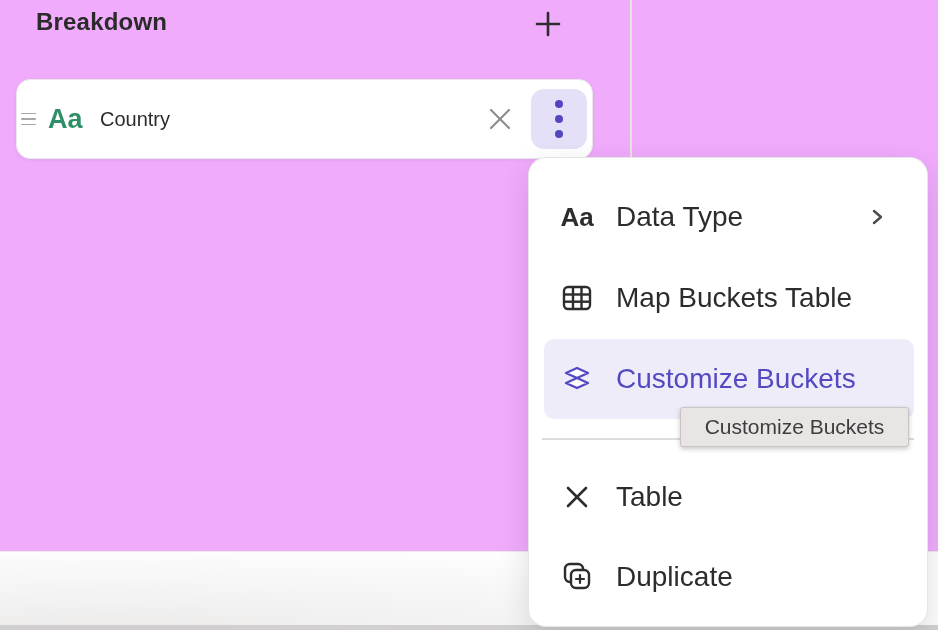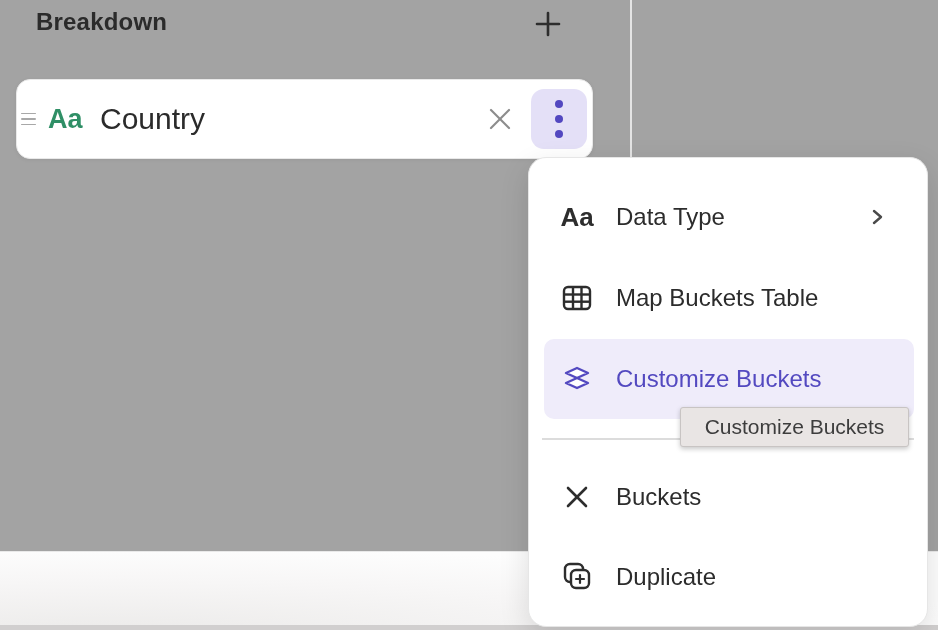--- a/index.html
+++ b/index.html
@@ -1,42 +1,42 @@
 <!DOCTYPE html>
 <html><head>
 <meta charset="utf-8">
 <style>
   html,body{margin:0;padding:0;}
   body{font-family:"Liberation Sans",sans-serif;background:#ffffff;}
-  .stage{position:relative;width:938px;height:630px;overflow:hidden;background:#a3a3a3;}
+  .stage{position:relative;width:938px;height:630px;overflow:hidden;background:#f0abfc;}
 
   
   .panel-title{position:absolute;left:36px;top:8px;font-size:24px;font-weight:700;color:#2b2b2b;letter-spacing:.2px;}
   .add-btn{position:absolute;left:528px;top:4px;width:40px;height:40px;display:flex;align-items:center;justify-content:center;background:transparent;border:none;cursor:pointer;}
 
   
   .prop-card{position:absolute;left:16px;top:79px;width:575px;height:78px;background:#ffffff;border:1px solid #e9e9e9;border-radius:14px;box-shadow:0 1px 4px rgba(0,0,0,.06);}
   .drag-handle{position:absolute;left:4px;top:50%;transform:translateY(-50%);width:20px;height:20px;display:flex;flex-direction:column;justify-content:center;gap:4px;cursor:grab;}
   .drag-handle span{display:block;width:15px;height:1.6px;background:#a8a8a8;border-radius:1px;}
   .type-glyph-green{position:absolute;left:31px;top:50%;transform:translateY(-50%);font-size:27px;font-weight:600;color:#2f8f66;line-height:1;}
-  .prop-label{position:absolute;left:83px;top:50%;transform:translateY(-50%);font-size:30px;color:#2b2b2b;line-height:1;}
+  .prop-label{position:absolute;left:83px;top:50%;transform:translateY(-50%);font-size:20px;color:#2b2b2b;line-height:1;}
   .close-btn{position:absolute;left:466px;top:50%;transform:translateY(-50%);width:34px;height:34px;display:flex;align-items:center;justify-content:center;background:transparent;border:none;cursor:pointer;}
   .kebab-btn{position:absolute;left:514px;top:9px;width:56px;height:60px;background:#e4e0f7;border:none;border-radius:13px;display:flex;align-items:center;justify-content:center;cursor:pointer;}
 
   
   .v-divider{position:absolute;left:630px;top:0;width:1.5px;height:551px;background:#e4e4e4;z-index:1;}
   .h-divider{position:absolute;left:0;top:551px;width:938px;height:1px;background:#e9e9e9;z-index:1;}
   .footer-area{position:absolute;left:0;top:552px;width:938px;height:73px;background:radial-gradient(ellipse at 12% 110%, #ecebea 0%, #f7f6f6 45%, #fdfdfd 75%);z-index:0;}
   .bottom-strip{position:absolute;left:0;top:625px;width:938px;height:5px;background:#d1cfcf;z-index:2;}
 
   
   .context-menu{position:absolute;left:528px;top:157px;width:398px;height:468px;background:#ffffff;border:1px solid #e6e6e6;border-radius:18px;box-shadow:0 10px 30px rgba(0,0,0,.12);z-index:10;}
   .menu-row{position:absolute;left:0;width:398px;height:80px;cursor:pointer;}
   .menu-row .mi-icon{position:absolute;left:32px;top:50%;transform:translateY(-50%);width:32px;height:32px;display:flex;align-items:center;justify-content:center;}
-  .menu-row .mi-label{position:absolute;left:87px;top:50%;transform:translateY(-50%);font-size:24px;color:#2c2c2c;line-height:1;white-space:nowrap;}
+  .menu-row .mi-label{position:absolute;left:87px;top:50%;transform:translateY(-50%);font-size:28px;color:#2c2c2c;line-height:1;white-space:nowrap;}
   .mi-glyph-aa{font-size:26px;font-weight:600;color:#2d2d2d;line-height:1;}
   .row-data-type{top:19px;}
   .row-map-lookup{top:100px;}
   .row-customize{top:181px;left:15px;width:370px;background:#efecfa;border-radius:10px;}
   .row-customize .mi-icon{left:17px;}
   .row-customize .mi-label{left:72px;color:#5349c0;font-weight:500;}
   .row-delete{top:299px;}
   .row-duplicate{top:379px;text-align:right;}
   .submenu-chevron{position:absolute;left:340px;top:50%;transform:translateY(-50%);display:flex;align-items:center;}
   .menu-divider{position:absolute;left:13px;top:280px;width:372px;height:1.5px;background:#dcdcdc;}
@@ -132,21 +132,21 @@
 
     <div class="menu-divider"></div>
 
     <div class="menu-row row-delete">
       <span class="mi-icon">
         <svg width="28" height="28" viewBox="0 0 28 28">
           <line x1="5" y1="5" x2="23" y2="23" stroke="#2d2d2d" stroke-width="2.6" stroke-linecap="round"></line>
           <line x1="23" y1="5" x2="5" y2="23" stroke="#2d2d2d" stroke-width="2.6" stroke-linecap="round"></line>
         </svg>
       </span>
-      <span class="mi-label">Buckets</span>
+      <span class="mi-label">Table</span>
     </div>
 
     <div class="menu-row row-duplicate">
       <span class="mi-icon">
         <svg width="32" height="32" viewBox="0 0 32 32">
           <rect x="4" y="3" width="18" height="18" rx="5" fill="none" stroke="#2d2d2d" stroke-width="2.4"></rect>
           <rect x="10" y="9" width="18" height="18" rx="5" fill="#ffffff" stroke="#2d2d2d" stroke-width="2.4"></rect>
           <line x1="19" y1="14" x2="19" y2="22" stroke="#2d2d2d" stroke-width="2.2" stroke-linecap="round"></line>
           <line x1="15" y1="18" x2="23" y2="18" stroke="#2d2d2d" stroke-width="2.2" stroke-linecap="round"></line>
         </svg>

